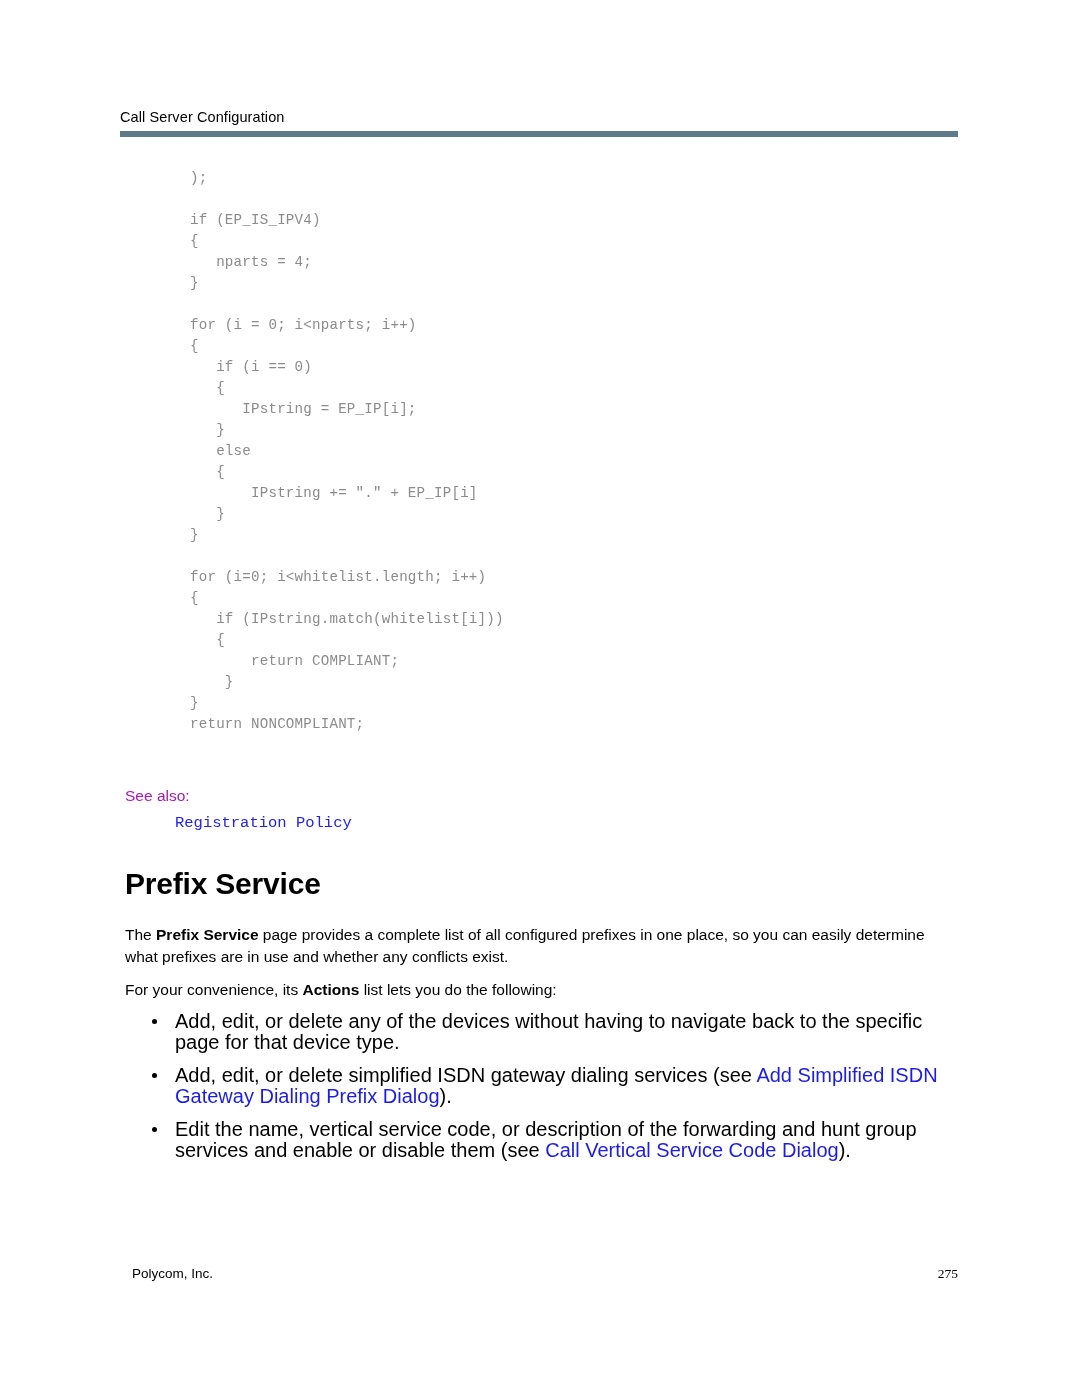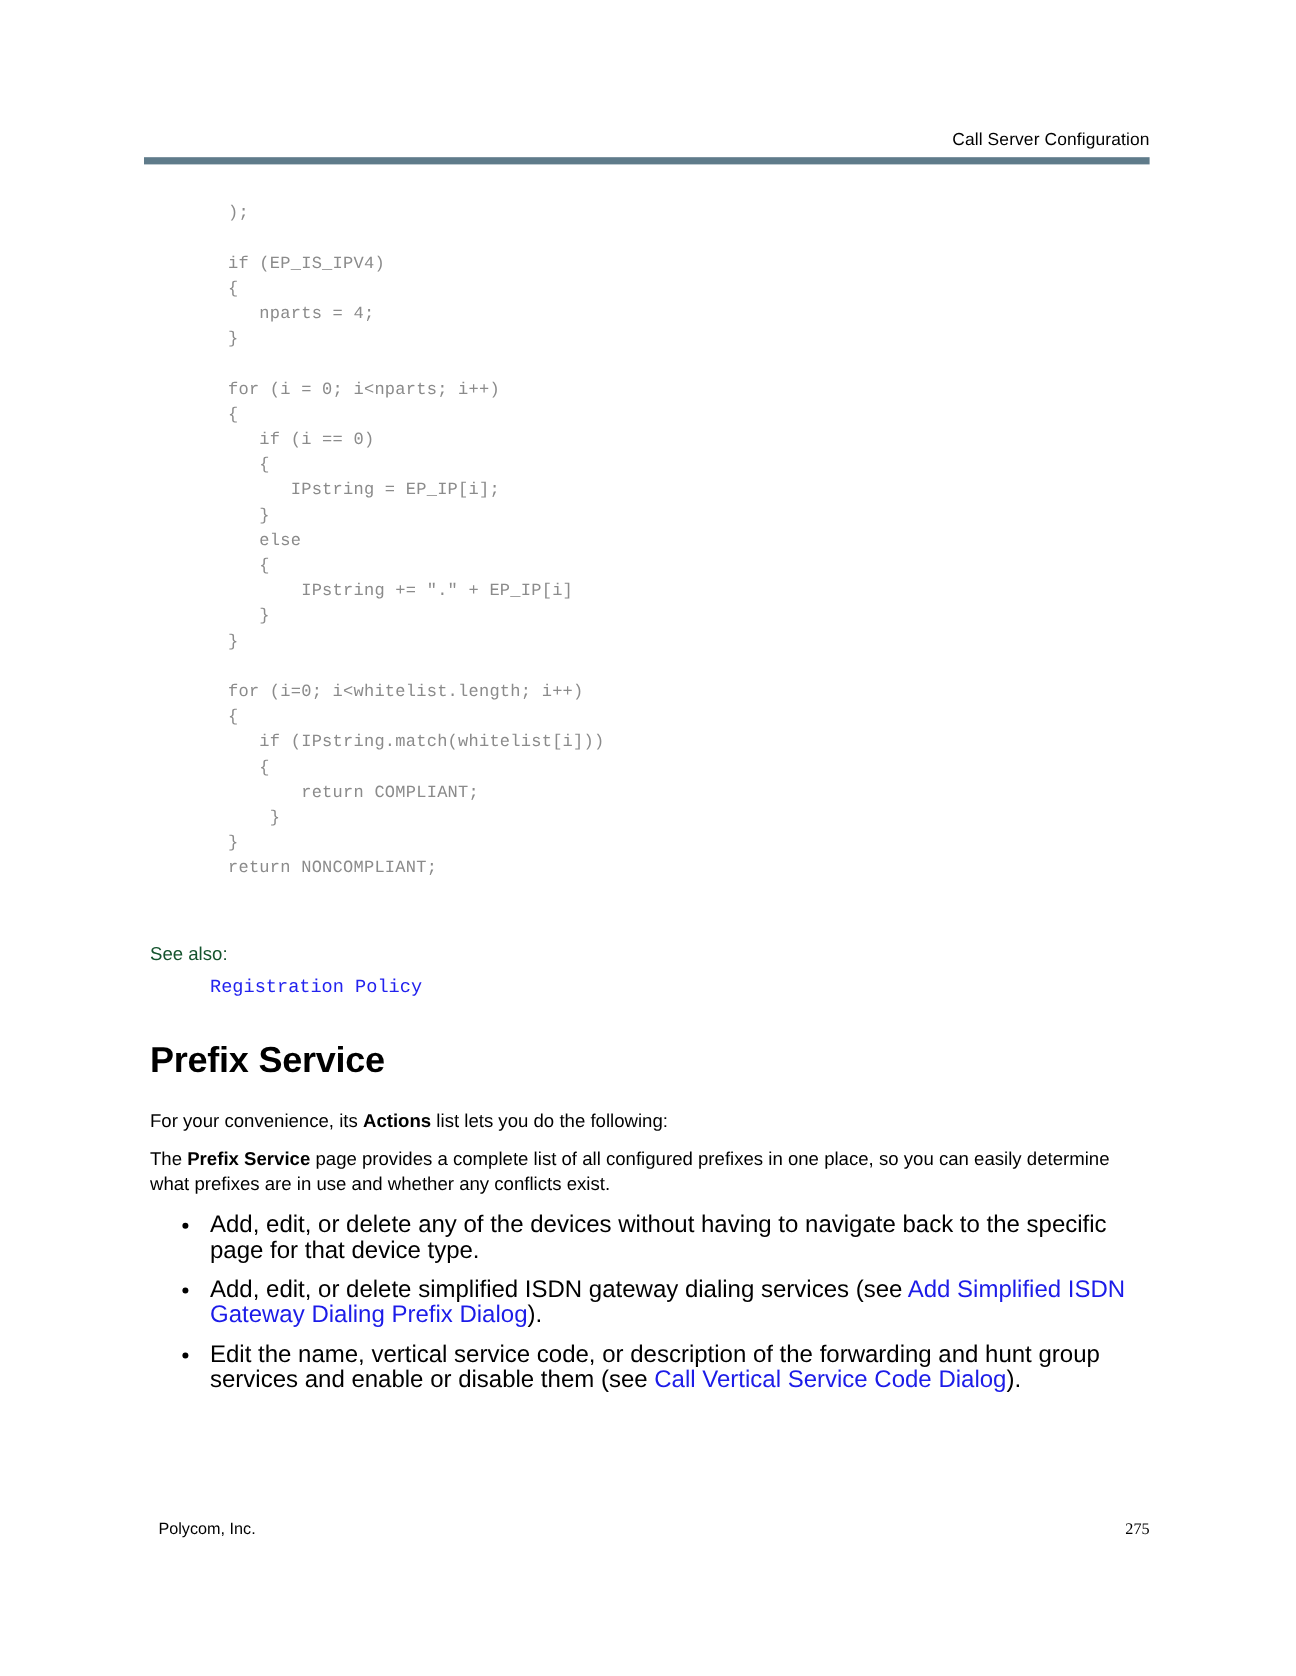--- a/index.html
+++ b/index.html
@@ -23,21 +23,20 @@
     height: 1397px;
     overflow: hidden;
   }
 
   
   .page-header {
     position: absolute;
     left: 120px;
     top: 108px;
     width: 838px;
-    text-align: right;
     font-size: 14.5px;
     line-height: 18px;
     color: #000000;
     letter-spacing: 0.1px;
   }
   .header-rule {
     position: absolute;
     left: 120px;
     top: 131px;
     width: 838px;
@@ -65,21 +64,21 @@
   .content {
     position: absolute;
     left: 125px;
     top: 785px;
     width: 830px;
   }
 
   .see-also {
     font-size: 15.5px;
     line-height: 21px;
-    color: #14532d;
+    color: #a21caf;
     margin: 0 0 6px 0;
   }
 
   .link-list {
     margin: 0;
     padding: 0;
     list-style: none;
   }
   .link-list li {
     margin: 0 0 6px 0;
@@ -175,23 +174,23 @@
     <p class="see-also">See also:</p>
 
     <ul class="link-list">
       <li>
         <a class="xref" href="#">Registration Policy</a>
       </li>
     </ul>
 
     <h1 class="section-title">Prefix Service</h1>
 
+    <p class="body"><span>The </span><b>Prefix Service</b><span> page provides a complete list of all configured prefixes in one place, so you can easily determine what prefixes are in use and whether any conflicts exist.</span></p>
+
     <p class="body tight"><span>For your convenience, its </span><b>Actions</b><span> list lets you do the following:</span></p>
-
-    <p class="body"><span>The </span><b>Prefix Service</b><span> page provides a complete list of all configured prefixes in one place, so you can easily determine what prefixes are in use and whether any conflicts exist.</span></p>
 
     <ul class="bullets">
       <li>
         <span class="bullet-dot"></span><span>Add, edit, or delete any of the devices without having to navigate back to the specific page for that device type.</span>
       </li>
       <li>
         <span class="bullet-dot"></span><span>Add, edit, or delete simplified ISDN gateway dialing services (see </span><a class="xref-inline" href="#">Add Simplified ISDN Gateway Dialing Prefix Dialog</a><span>).</span>
       </li>
       <li>
         <span class="bullet-dot"></span><span>Edit the name, vertical service code, or description of the forwarding and hunt group services and enable or disable them (see </span><a class="xref-inline" href="#">Call Vertical Service Code Dialog</a><span>).</span>

